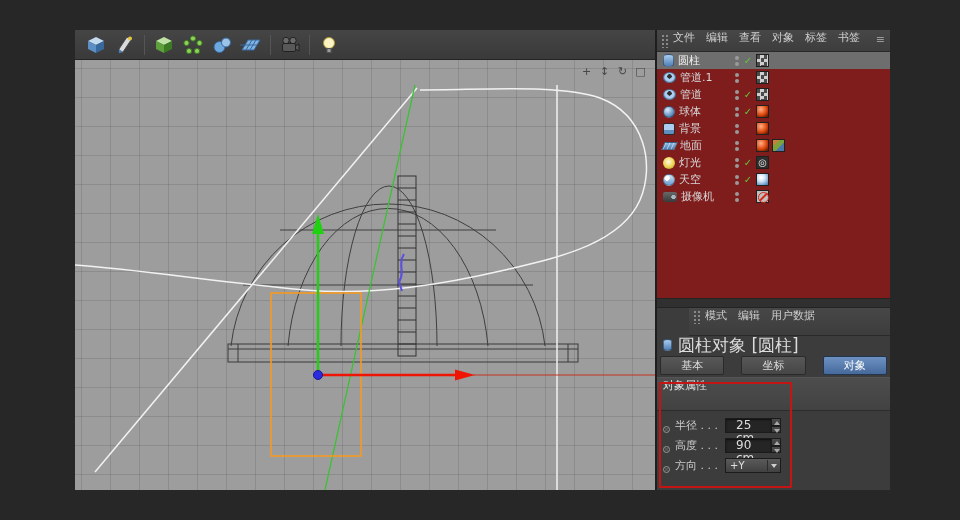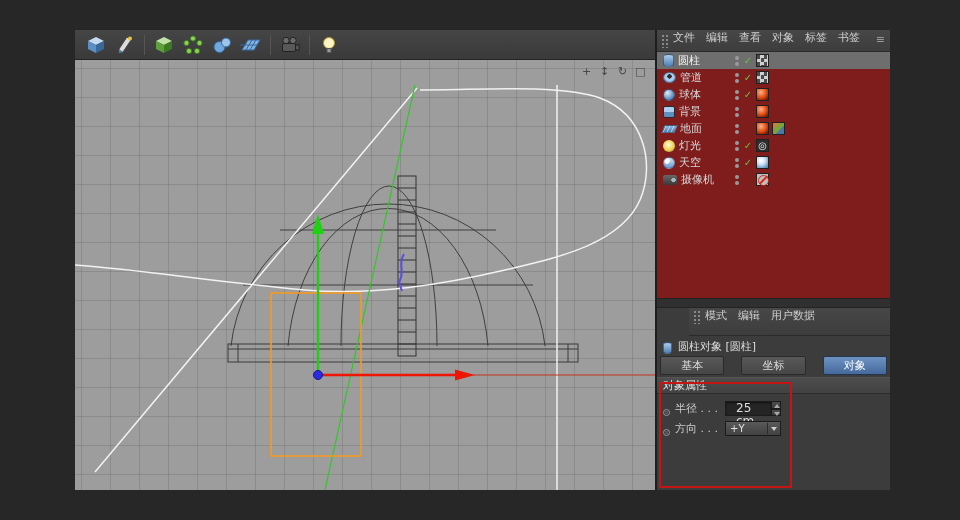--- a/index.html
+++ b/index.html
@@ -73,28 +73,28 @@
            background:radial-gradient(circle at 45% 40%, #fffbe2, #ecd24c 55%, #8d7c2c); }
   .i-sky { width:12px; height:12px; border-radius:50%; border:1px solid rgba(25,45,70,.4);
            background:radial-gradient(circle at 30% 30%, #ffffff 0 2.5px, transparent 3px),
                       linear-gradient(#cfe3f5,#6a9cd0); }
   .i-cam { width:14px; height:10px; border-radius:2px;
            background:radial-gradient(circle at 10.5px 5px, #a8b6c2 0 2px, transparent 2.4px),
                       linear-gradient(#686868,#3a3a3a); }
 
   .splitter { height:10px; background:#303030; border-top:1px solid #232323; border-bottom:1px solid #232323; }
 
-  .am-title { height:18px; display:flex; align-items:flex-end; gap:6px; padding-left:6px;
-              font-size:11px; color:#dddddd; background:#3c3c3c; }
+  .am-title { height:18px; display:flex; align-items:center; gap:6px; padding-left:6px;
+              font-size:17px; color:#dddddd; background:#3c3c3c; }
   .am-title .i-cyl { width:9px; height:12px; }
   .am-tabs { height:23px; display:flex; gap:17px; padding:2px 3px; background:#3c3c3c; }
   .am-tab { flex:1; font-size:11px; color:#dddddd; text-align:center; line-height:17px;
             background:linear-gradient(#585858,#464646); border:1px solid #2a2a2a; border-radius:2px; }
   .am-tab.active { background:linear-gradient(#6d92c2,#46699c); color:#ffffff; border-color:#24364e; }
-  .am-section { height:17px; line-height:16px; padding-left:6px; font-size:11px; color:#e2e2e2;
+  .am-section { height:34px; line-height:16px; padding-left:6px; font-size:11px; color:#e2e2e2;
                 background:linear-gradient(#4d4d4d,#424242); border-top:1px solid #555;
                 border-bottom:1px solid #2c2c2c; }
   .am-props { padding-top:2px; }
   .prop-row { height:20px; display:flex; align-items:flex-end; padding-left:6px; font-size:11px; color:#cccccc; }
   .p-radio { width:7px; height:7px; border:1px solid #979797; border-radius:50%; margin-right:5px;
              background:radial-gradient(circle,#555 0 1.5px, transparent 1.6px); flex:none; }
   .p-label { width:48px; white-space:nowrap; overflow:hidden; }
   .p-input { display:flex; height:15px; margin-left:2px; }
   .p-value { width:46px; background:#252525; border:1px solid #1b1b1b; border-right:none;
              box-shadow:inset 0 1px 2px #101010; color:#dddddd; font-size:12px; line-height:13px;
@@ -272,20 +272,32 @@
             <span class="dots">
                 <i></i>
                 <i></i>
               </span>
             <span class="check">✓</span>
             <span class="thumb t-checker"></span>
           </span>
         </div>
         <div class="om-row">
           <span class="obj-icon i-tube"></span>
+          <span class="obj-name">管道.1</span>
+          <span class="row-right">
+            <span class="dots">
+                <i></i>
+                <i></i>
+              </span>
+            <span class="check off"></span>
+            <span class="thumb t-checker"></span>
+          </span>
+        </div>
+        <div class="om-row">
+          <span class="obj-icon i-tube"></span>
           <span class="obj-name">管道</span>
           <span class="row-right">
             <span class="dots">
                 <i></i>
                 <i></i>
               </span>
             <span class="check">✓</span>
             <span class="thumb t-checker"></span>
           </span>
         </div>
@@ -392,20 +404,31 @@
           <span class="p-input">
             <span class="p-value">25 cm</span>
             <span class="stepper">
                 <i class="st-up"></i>
                 <i class="st-dn"></i>
               </span>
           </span>
         </div>
         <div class="prop-row">
           <span class="p-radio"></span>
+          <span class="p-label">高度 . . .</span>
+          <span class="p-input">
+            <span class="p-value">90 cm</span>
+            <span class="stepper">
+                <i class="st-up"></i>
+                <i class="st-dn"></i>
+              </span>
+          </span>
+        </div>
+        <div class="prop-row">
+          <span class="p-radio"></span>
           <span class="p-label">方向 . . .</span>
           <span class="p-drop">+Y</span>
         </div>
       </div>
     </div>
 
     <div class="red-box"></div>
   </div>
 </div>
 

